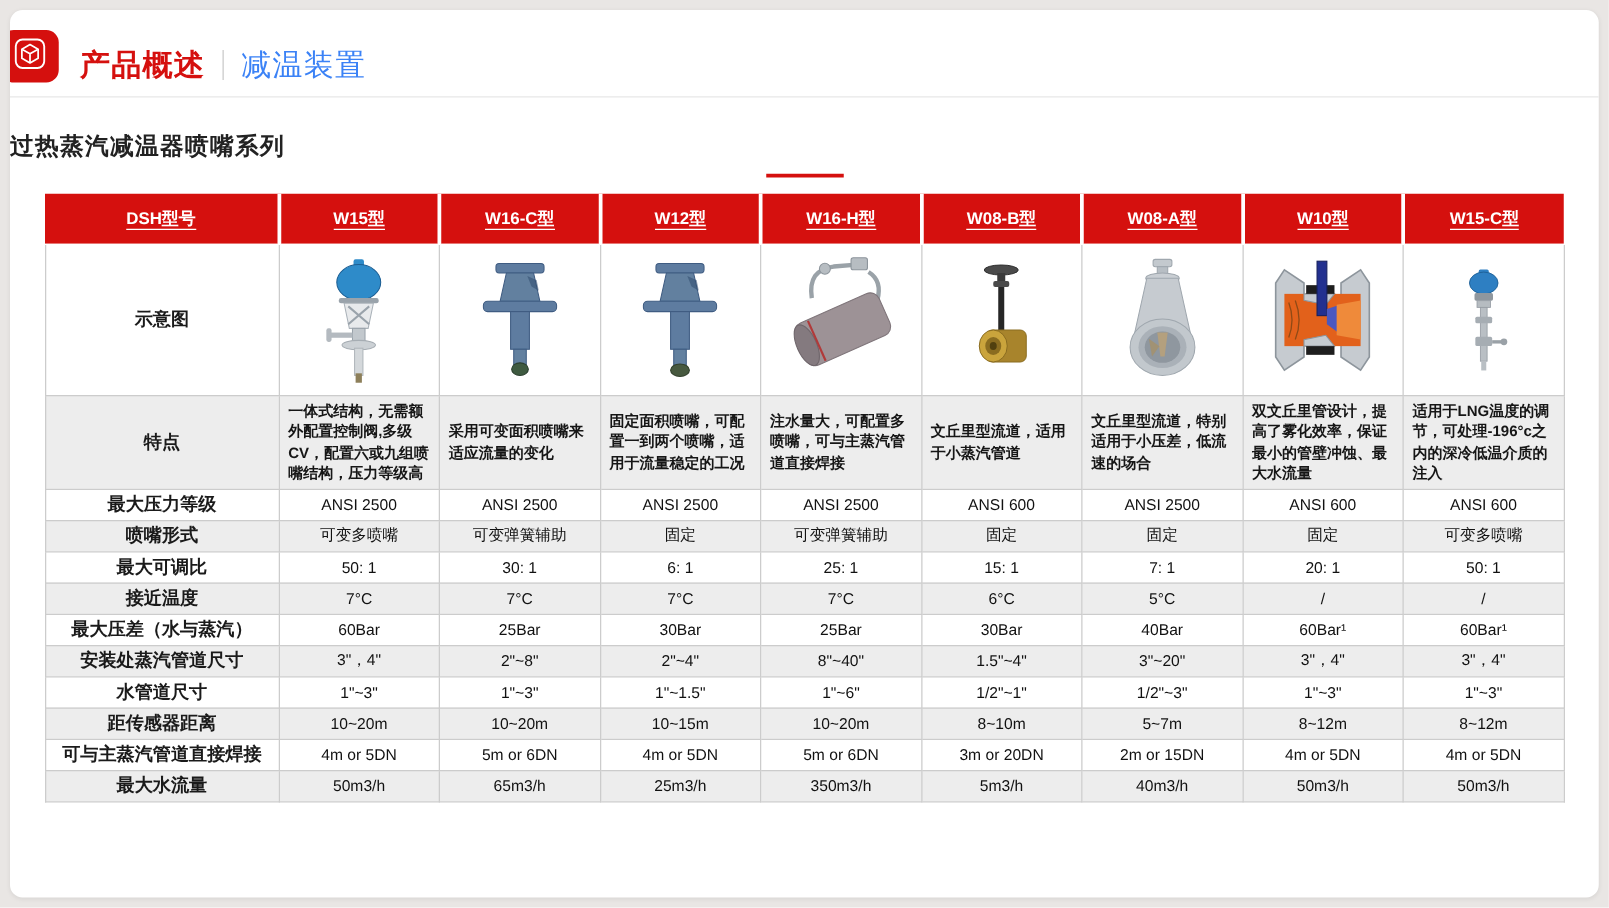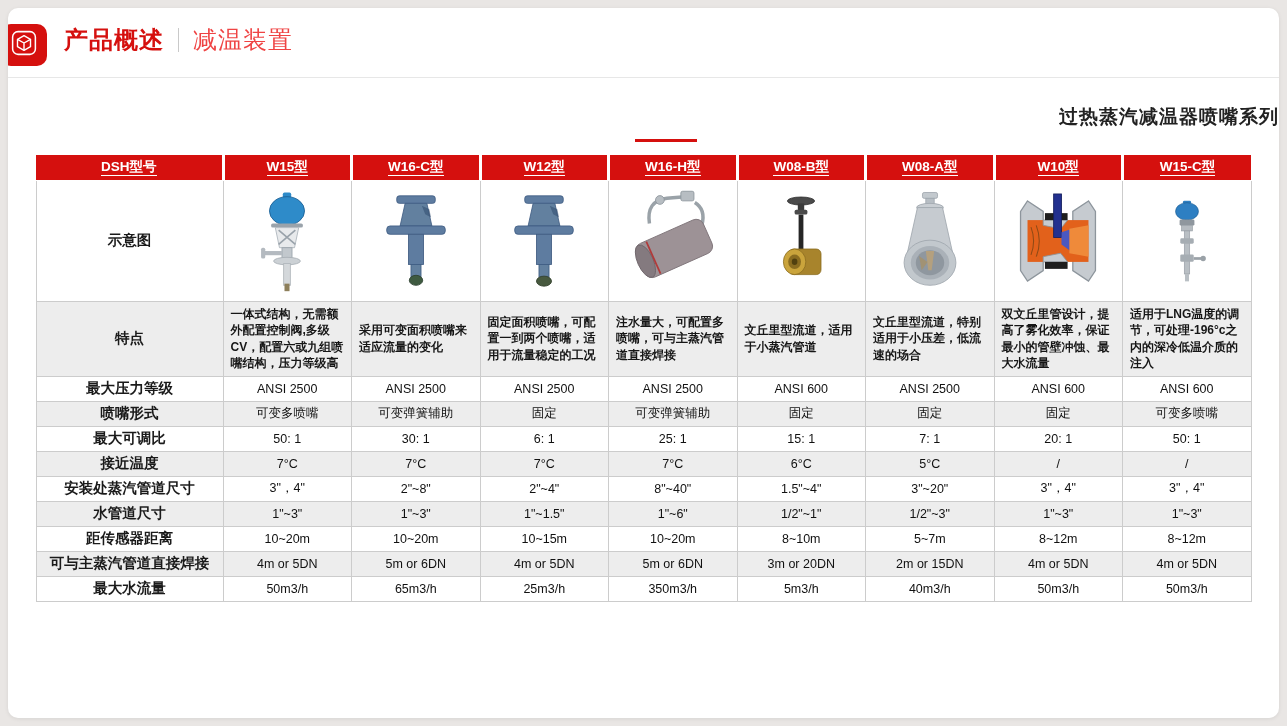--- a/index.html
+++ b/index.html
@@ -14,36 +14,36 @@
     background:#ffffff; border-radius:10px; overflow:hidden;
     box-shadow:0 1px 4px rgba(0,0,0,.08);
   }
   
   .hdr { position:relative; height:70px; border-bottom:1px solid #e7e7e7; }
   .corner-badge {
     position:absolute; left:-7px; top:16px; width:46px; height:42px;
     background:#d5100e; border-radius:10px;
     display:flex; align-items:center; justify-content:center;
   }
-  .hdr-titles { position:absolute; left:56px; top:16px; display:flex; align-items:center; }
+  .hdr-titles { position:absolute; left:56px; top:28px; display:flex; align-items:center; }
   .hdr-title { color:#d5100e; font-size:24px; font-weight:bold; letter-spacing:1px; }
   .hdr-sep { width:1px; height:24px; background:#c9c9c9; margin:0 14px; }
-  .hdr-sub { color:#ef4444; font-size:24px; letter-spacing:1px; }
+  .hdr-sub { color:#3b82f6; font-size:24px; letter-spacing:1px; }
   .logo { position:absolute; right:38px; top:17px; display:flex; align-items:center; gap:8px; }
   .logo-text { color:#3e3e46; font-size:24px; letter-spacing:2px; }
   
-  .ttl-wrap { text-align:right; margin-top:26px;padding-left:44px; }
+  .ttl-wrap { text-align:left; margin-top:26px; }
   .ttl { font-size:19px; font-weight:bold; color:#222; letter-spacing:1px; display:inline-block; }
   .ttl-line { width:62px; height:3px; background:#d5100e; margin:9px auto 13px; }
   
   table { width:1216px; margin:0 auto; border-collapse:collapse; table-layout:fixed; }
   col.c-label { width:187px; }
   thead th {
     background:#d5100e; color:#fff; font-size:13.5px; font-weight:bold;
-    height:25px; border-right:3px solid #fff; border-bottom:1px solid #fff;
+    height:40px; border-right:3px solid #fff; border-bottom:1px solid #fff;
     text-align:center; padding:0;
   }
   thead th:last-child { border-right:none; }
   thead .hu { border-bottom:1px solid #fff; padding-bottom:1px; }
   tbody th, tbody td {
     border:1px solid #cccccc; text-align:center; vertical-align:middle;
     height:25px; padding:2px 6px; color:#111; font-size:12.5px;
   }
   tbody th.rowlabel { font-size:14.5px; font-weight:bold; color:#1a1a1a; }
   tbody tr:nth-child(even) { background:#ededed; }
@@ -260,20 +260,31 @@
           <td>7°C</td>
           <td>7°C</td>
           <td>7°C</td>
           <td>7°C</td>
           <td>6°C</td>
           <td>5°C</td>
           <td>/</td>
           <td>/</td>
         </tr>
         <tr>
+          <th class="rowlabel" scope="row">最大压差（水与蒸汽）</th>
+          <td>60Bar</td>
+          <td>25Bar</td>
+          <td>30Bar</td>
+          <td>25Bar</td>
+          <td>30Bar</td>
+          <td>40Bar</td>
+          <td>60Bar¹</td>
+          <td>60Bar¹</td>
+        </tr>
+        <tr>
           <th class="rowlabel" scope="row">安装处蒸汽管道尺寸</th>
           <td>3"，4"</td>
           <td>2"~8"</td>
           <td>2"~4"</td>
           <td>8"~40"</td>
           <td>1.5"~4"</td>
           <td>3"~20"</td>
           <td>3"，4"</td>
           <td>3"，4"</td>
         </tr>

